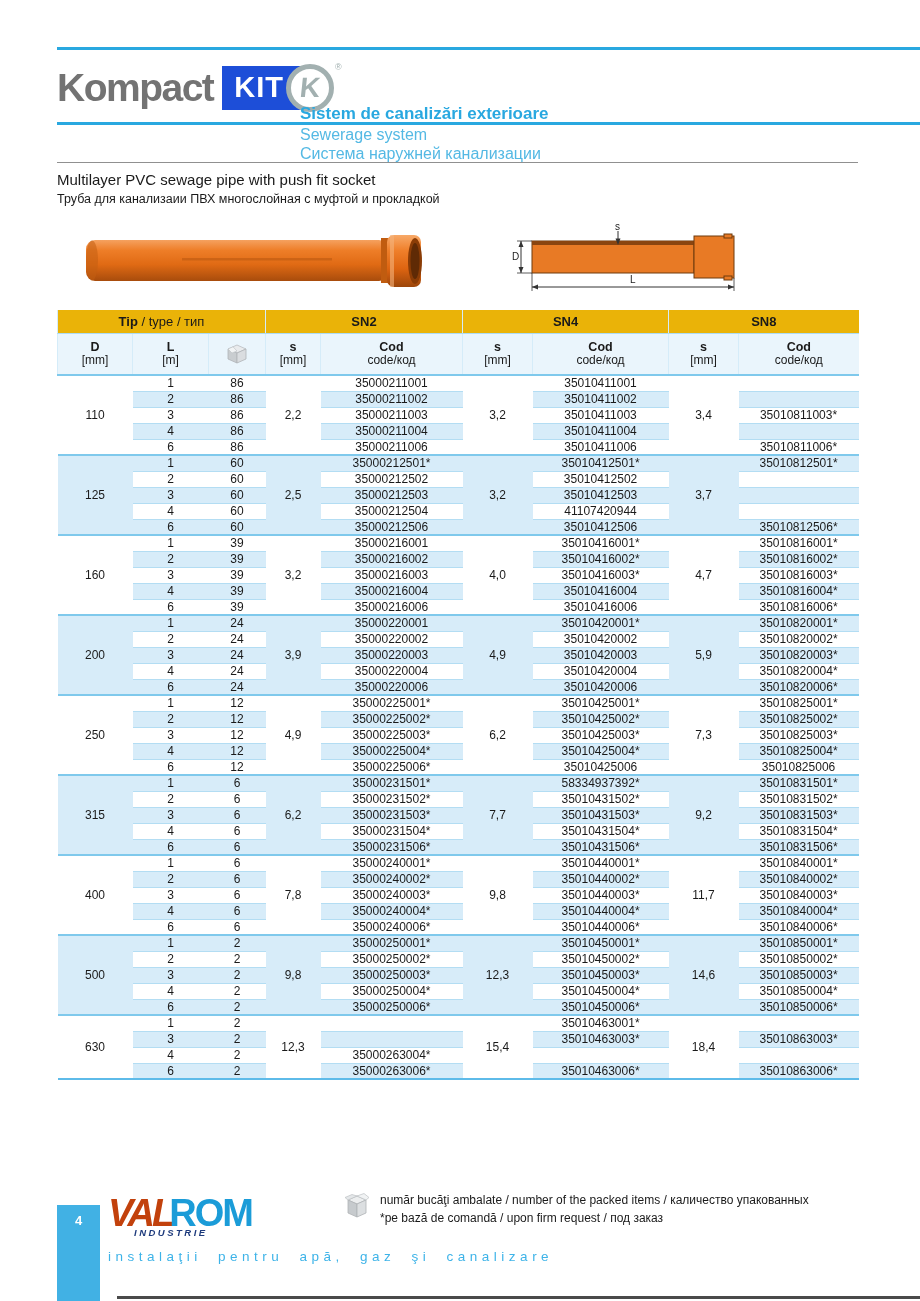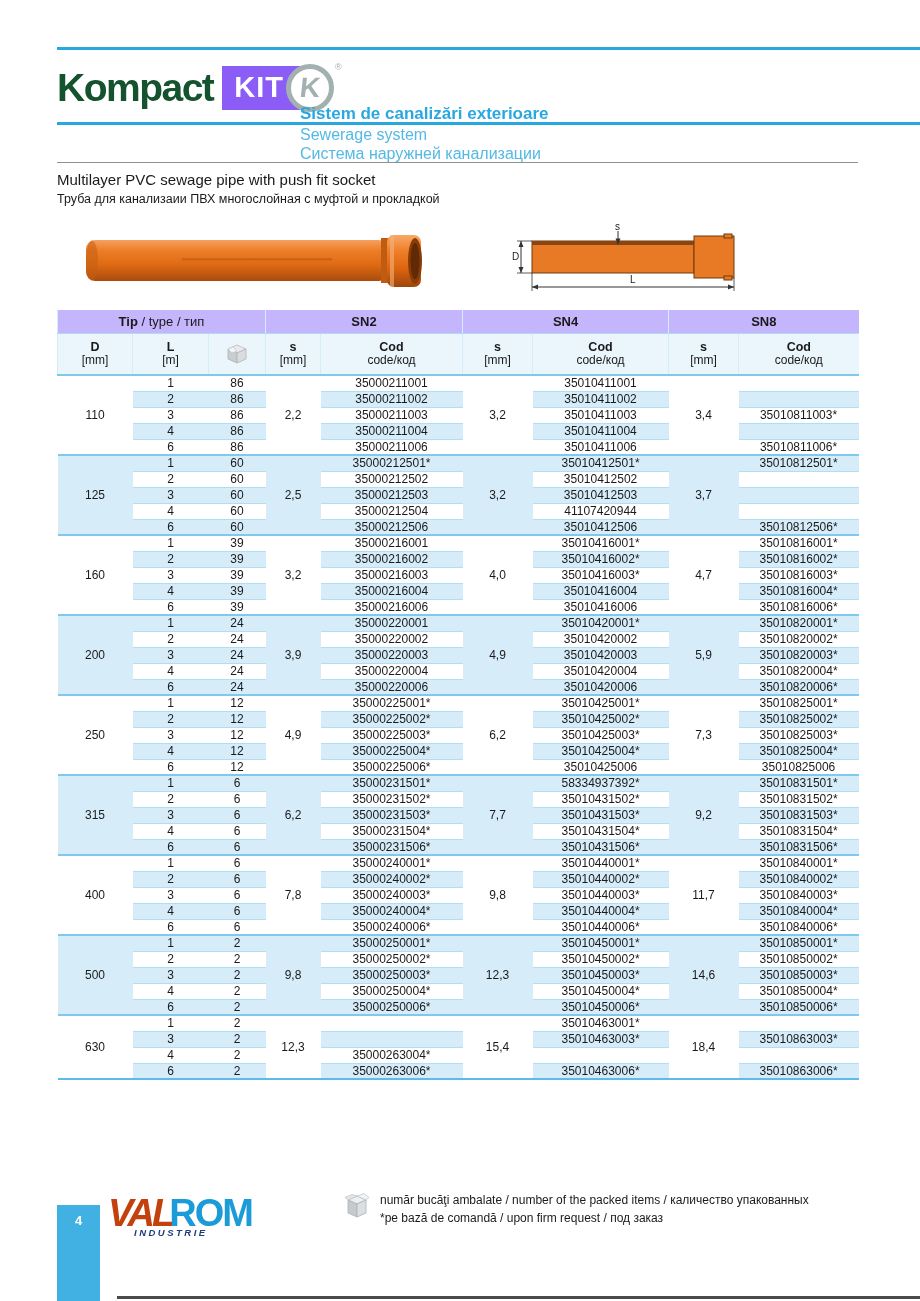--- a/index.html
+++ b/index.html
@@ -4,22 +4,22 @@
 <style>
   * { box-sizing: border-box; margin: 0; padding: 0; }
   body { background:#fff; font-family:"Liberation Sans", sans-serif; color:#1a1a1a; }
   .page { position:relative; width:920px; height:1301px; background:#fff; overflow:hidden; }
 
   
   .band-line { position:absolute; left:57px; right:0; height:3px; background:#29a8e0; }
   .band-line.top { top:47px; }
   .band-line.bottom { top:122px; }
   .brand { position:absolute; left:57px; top:62px; display:flex; align-items:center; height:52px; }
-  .kompact { font-size:39px; font-weight:bold; color:#14532d; letter-spacing:-1.5px; }
-  .kit-box { background:#8b5cf6; color:#fff; font-weight:bold; font-size:29px; letter-spacing:1px;
+  .kompact { font-size:39px; font-weight:bold; color:#737373; letter-spacing:-1.5px; }
+  .kit-box { background:#1d4ed8; color:#fff; font-weight:bold; font-size:29px; letter-spacing:1px;
              padding:4px 26px 6px 12px; margin-left:9px; height:44px; display:flex; align-items:center; }
   .kit-circle { width:48px; height:48px; border-radius:50%; background:#fff; border:5px solid #a2b0b0;
                 margin-left:-24px; display:flex; align-items:center; justify-content:center;
                 box-shadow:0 0 0 3px #fff inset; }
   .kit-circle .k { font-weight:bold; font-size:28px; color:#a2b0b0; transform:skewX(-6deg); }
   .reg { font-size:9px; color:#a2b0b0; align-self:flex-start; margin-left:1px; }
   .hdr-titles { position:absolute; left:300px; top:60px; line-height:1.16; }
   .hdr-ro { color:#29a8e0; font-weight:bold; font-size:17px;margin-top:44px; }
   .hdr-en { color:#54b9e4; font-size:16px; margin-top:2px; }
   .hdr-ru { color:#54b9e4; font-size:16px; margin-top:1px; }
@@ -32,21 +32,21 @@
   .prod-ru { font-size:12.5px; margin-top:4px; }
 
   
   .fig-photo { position:absolute; left:84px; top:231px; }
   .fig-draw  { position:absolute; left:512px; top:221px; }
 
   
   .tbl-wrap { position:absolute; left:57px; top:310px; width:801px; }
   table.spec { border-collapse:collapse; width:801px; table-layout:fixed; border-bottom:2px solid #5ebbe9; }
   table.spec th, table.spec td { font-size:12px; text-align:center; vertical-align:middle; padding:0 3px; }
-  thead tr.grp th { background:#c4b5fd; height:23px; font-size:13px; border-bottom:1px solid #aedcf4; border-left:1px solid #d5ecf9; }
+  thead tr.grp th { background:#eab308; height:23px; font-size:13px; border-bottom:1px solid #aedcf4; border-left:1px solid #d5ecf9; }
   thead tr.cols th { background:#eaf5fc; height:42px; border-left:1px solid #d5ecf9; }
   thead th:first-child { border-left:none; }
   thead tr.grp th.tipth span.bld { font-weight:bold; }
   thead tr.grp th { font-weight:bold; }
   thead tr.grp th.tipth { font-weight:normal; }
   .hm { font-weight:bold; font-size:12.5px; line-height:1.15; }
   .hs { font-weight:normal; font-size:12px; line-height:1.15; }
   tbody td { height:16px; }
   td.w { background:#ffffff; }
   td.b { background:#d7ecf9; }
@@ -562,20 +562,21 @@
   <div class="page-bar">
     <div class="page-num">4</div>
   </div>
   <div class="valrom">
     <div class="vr-row">
       <span class="val">VAL</span>
         <span class="rom">ROM</span>
     </div>
     <div class="industrie">INDUSTRIE</div>
   </div>
+  <div class="tagline">instalaţii pentru apă, gaz şi canalizare</div>
   <div class="notes">
     <svg width="26" height="28" viewBox="0 0 26 28">
       <polygon points="4,9 13,5 22,9 13,13" fill="#eceeef" stroke="#b5b9bc" stroke-width="0.8"></polygon>
       <polygon points="4,9 13,13 13,26 4,22" fill="#c6cacd" stroke="#aeb2b5" stroke-width="0.8"></polygon>
       <polygon points="22,9 13,13 13,26 22,22" fill="#dcdfe1" stroke="#aeb2b5" stroke-width="0.8"></polygon>
       <polygon points="13,5 20,2.5 25,6.5 22,9" fill="#f1f3f4" stroke="#bdc1c4" stroke-width="0.7"></polygon>
       <polygon points="4,9 1,6.5 8,3.5 13,5" fill="#e4e7e9" stroke="#bdc1c4" stroke-width="0.7"></polygon>
     </svg>
     <div class="txt">
       <div>număr bucăţi ambalate / number of the packed items / каличество упакованных</div>

